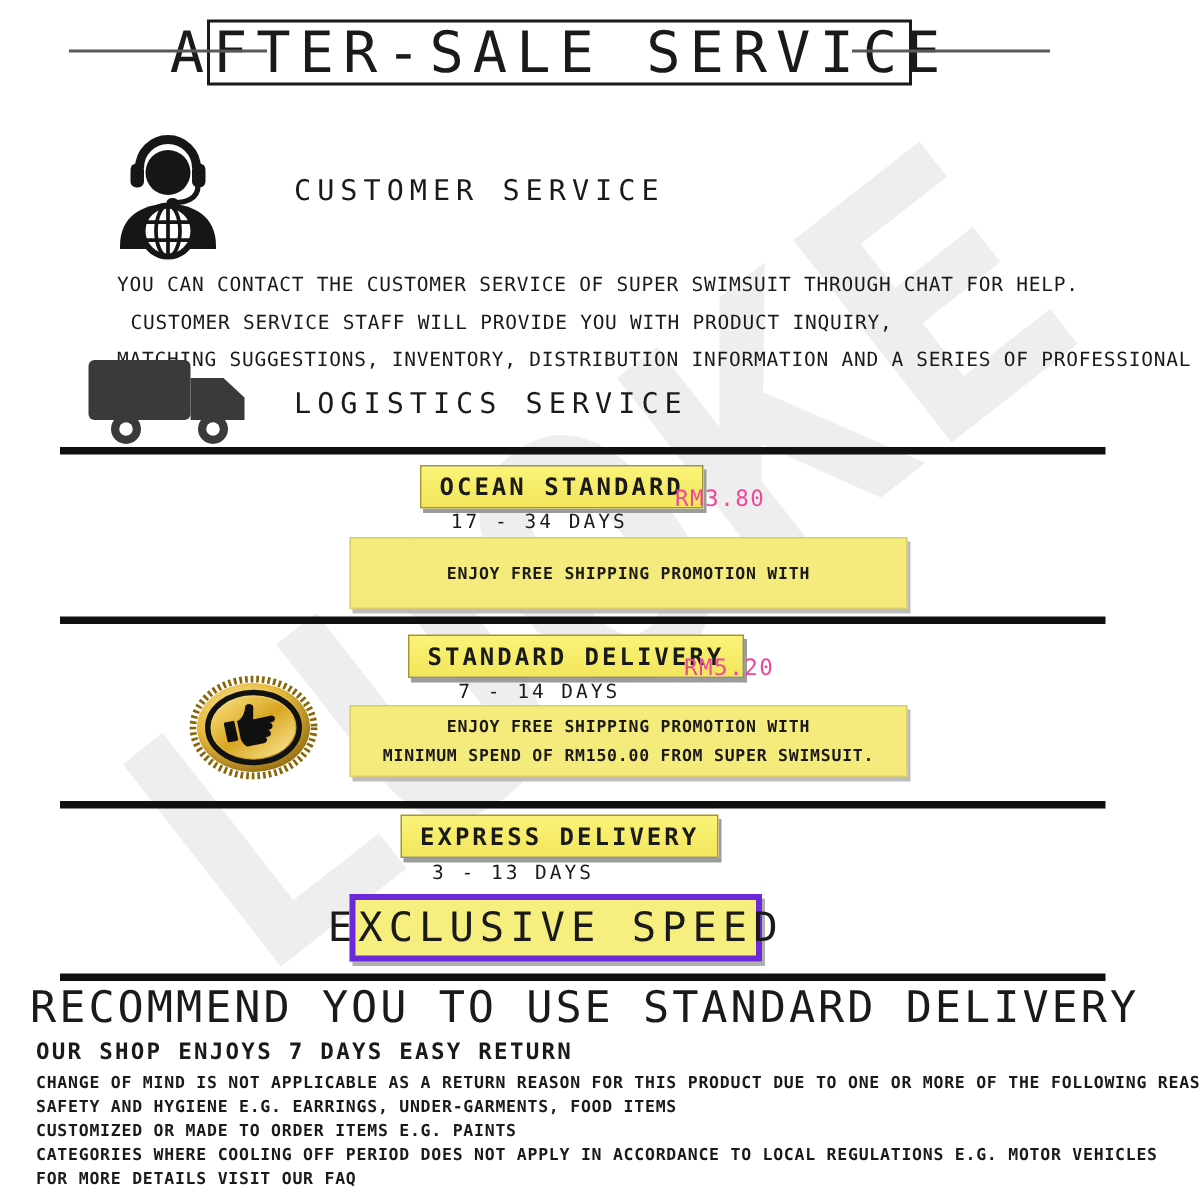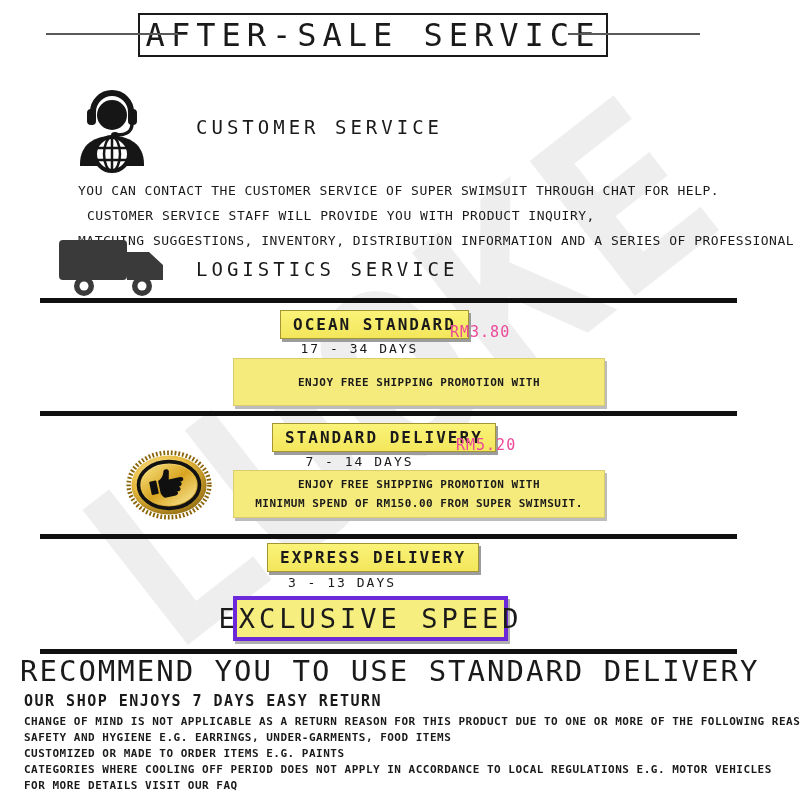--- a/index.html
+++ b/index.html
@@ -13,21 +13,21 @@
     transform:translate(-50%,-50%) rotate(-38deg);
     font-size:235px; font-weight:bold; letter-spacing:2px;
     color:rgba(0,0,0,0.065); white-space:nowrap; pointer-events:none;
   }
 
   
   .title-box {
     position:absolute; left:138px; top:13px; width:470px; height:44px;
     border:2px solid #1a1a1a; background:#fff;
     display:flex; align-items:center; justify-content:center;
-    font-size:32px; letter-spacing:6px; white-space:nowrap;
+    font-size:38px; letter-spacing:6px; white-space:nowrap;
   }
   .hline { position:absolute; height:2px; background:#595959; top:33px; }
   .hline.left { left:46px; width:132px; }
   .hline.right { left:568px; width:132px; }
 
   
   .icon-label { position:absolute; font-size:19px; letter-spacing:4px; white-space:nowrap; }
   .cs-icon { position:absolute; left:62px; top:88px; width:100px; height:92px; }
   .truck-icon { position:absolute; left:56px; top:236px; width:120px; height:64px; }
 

